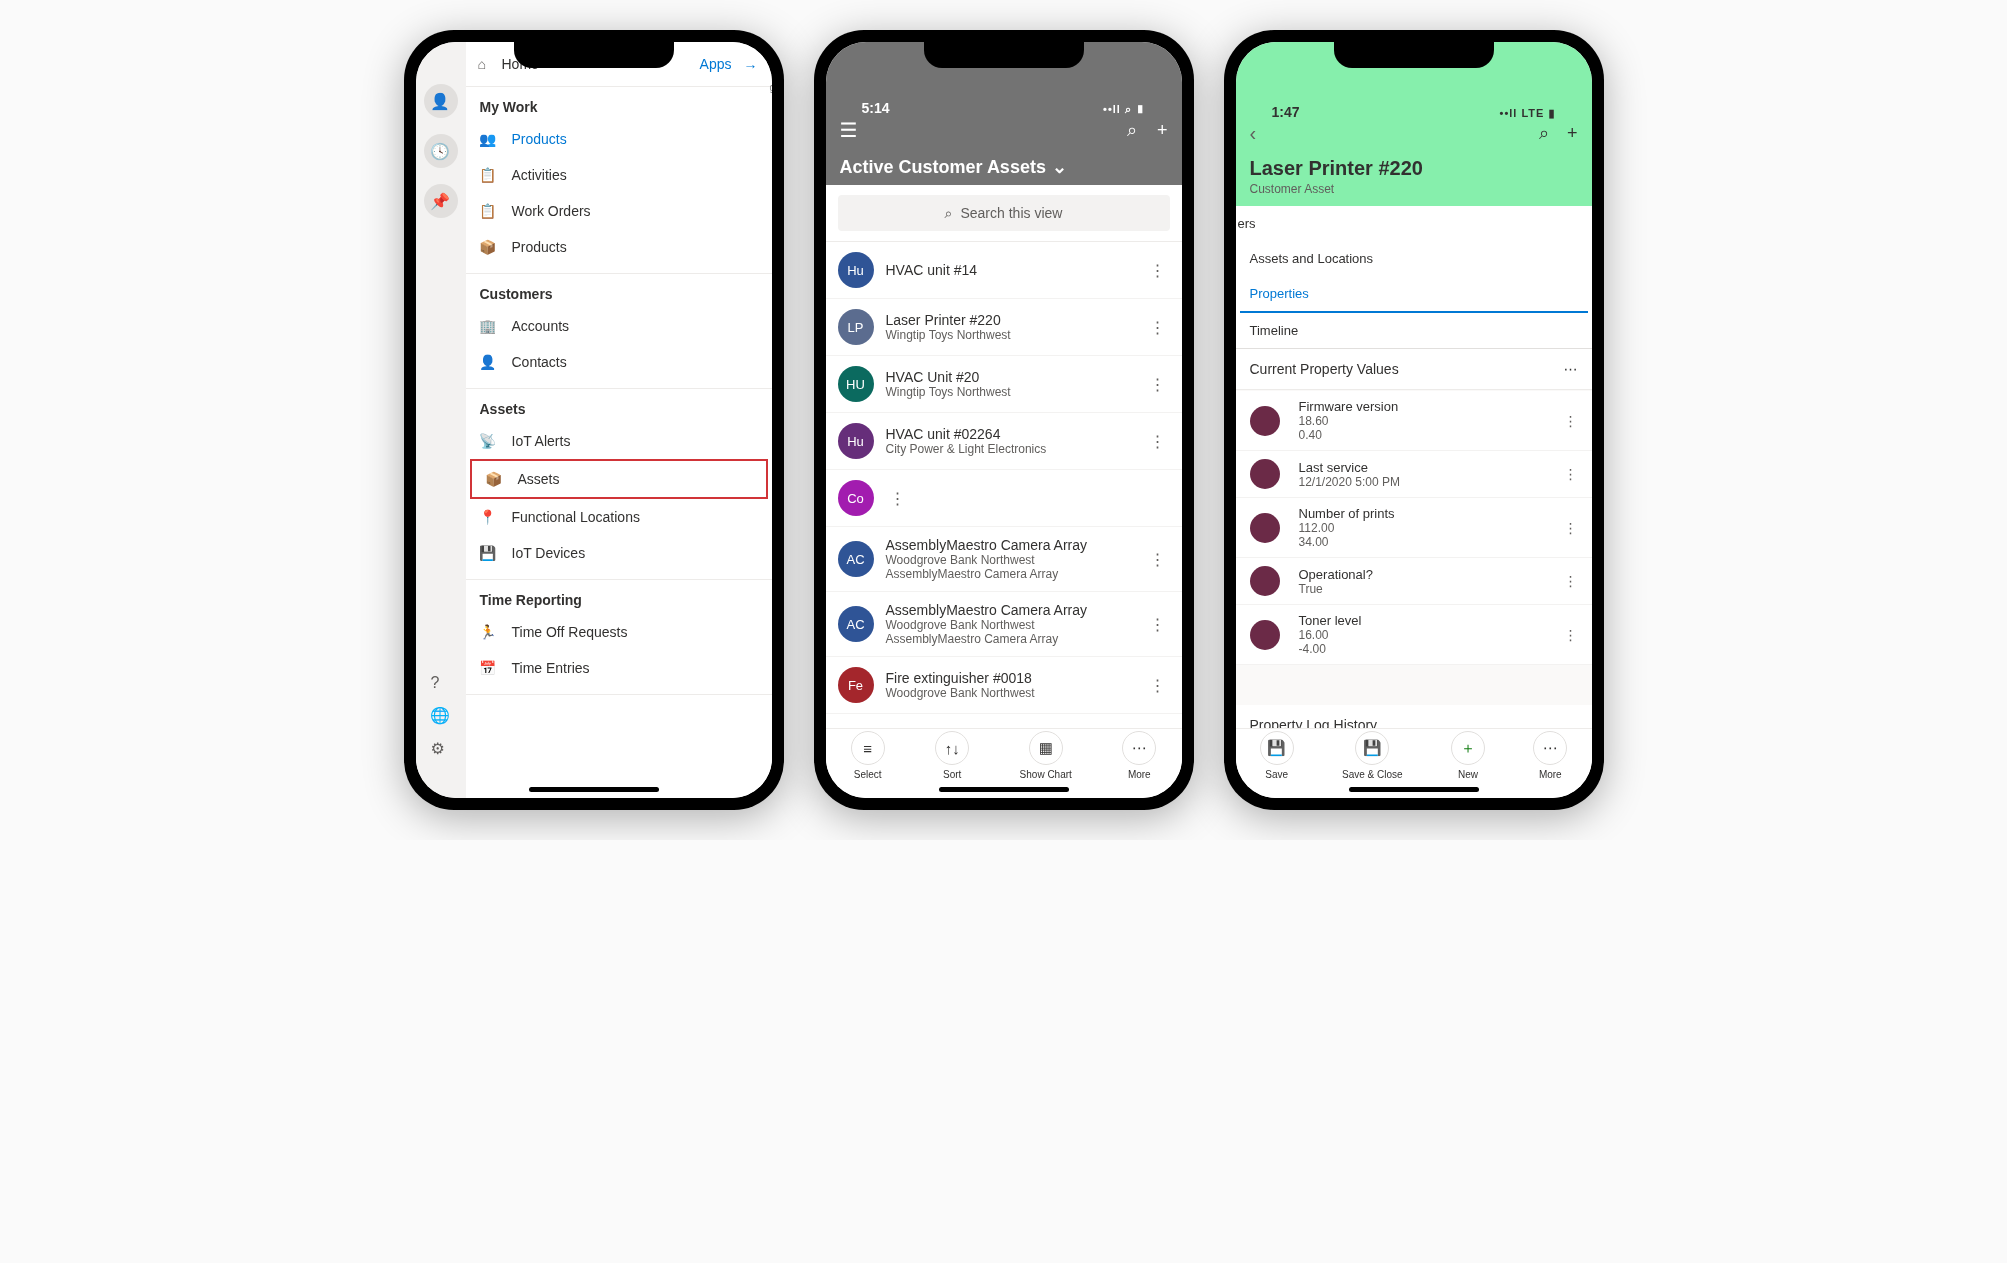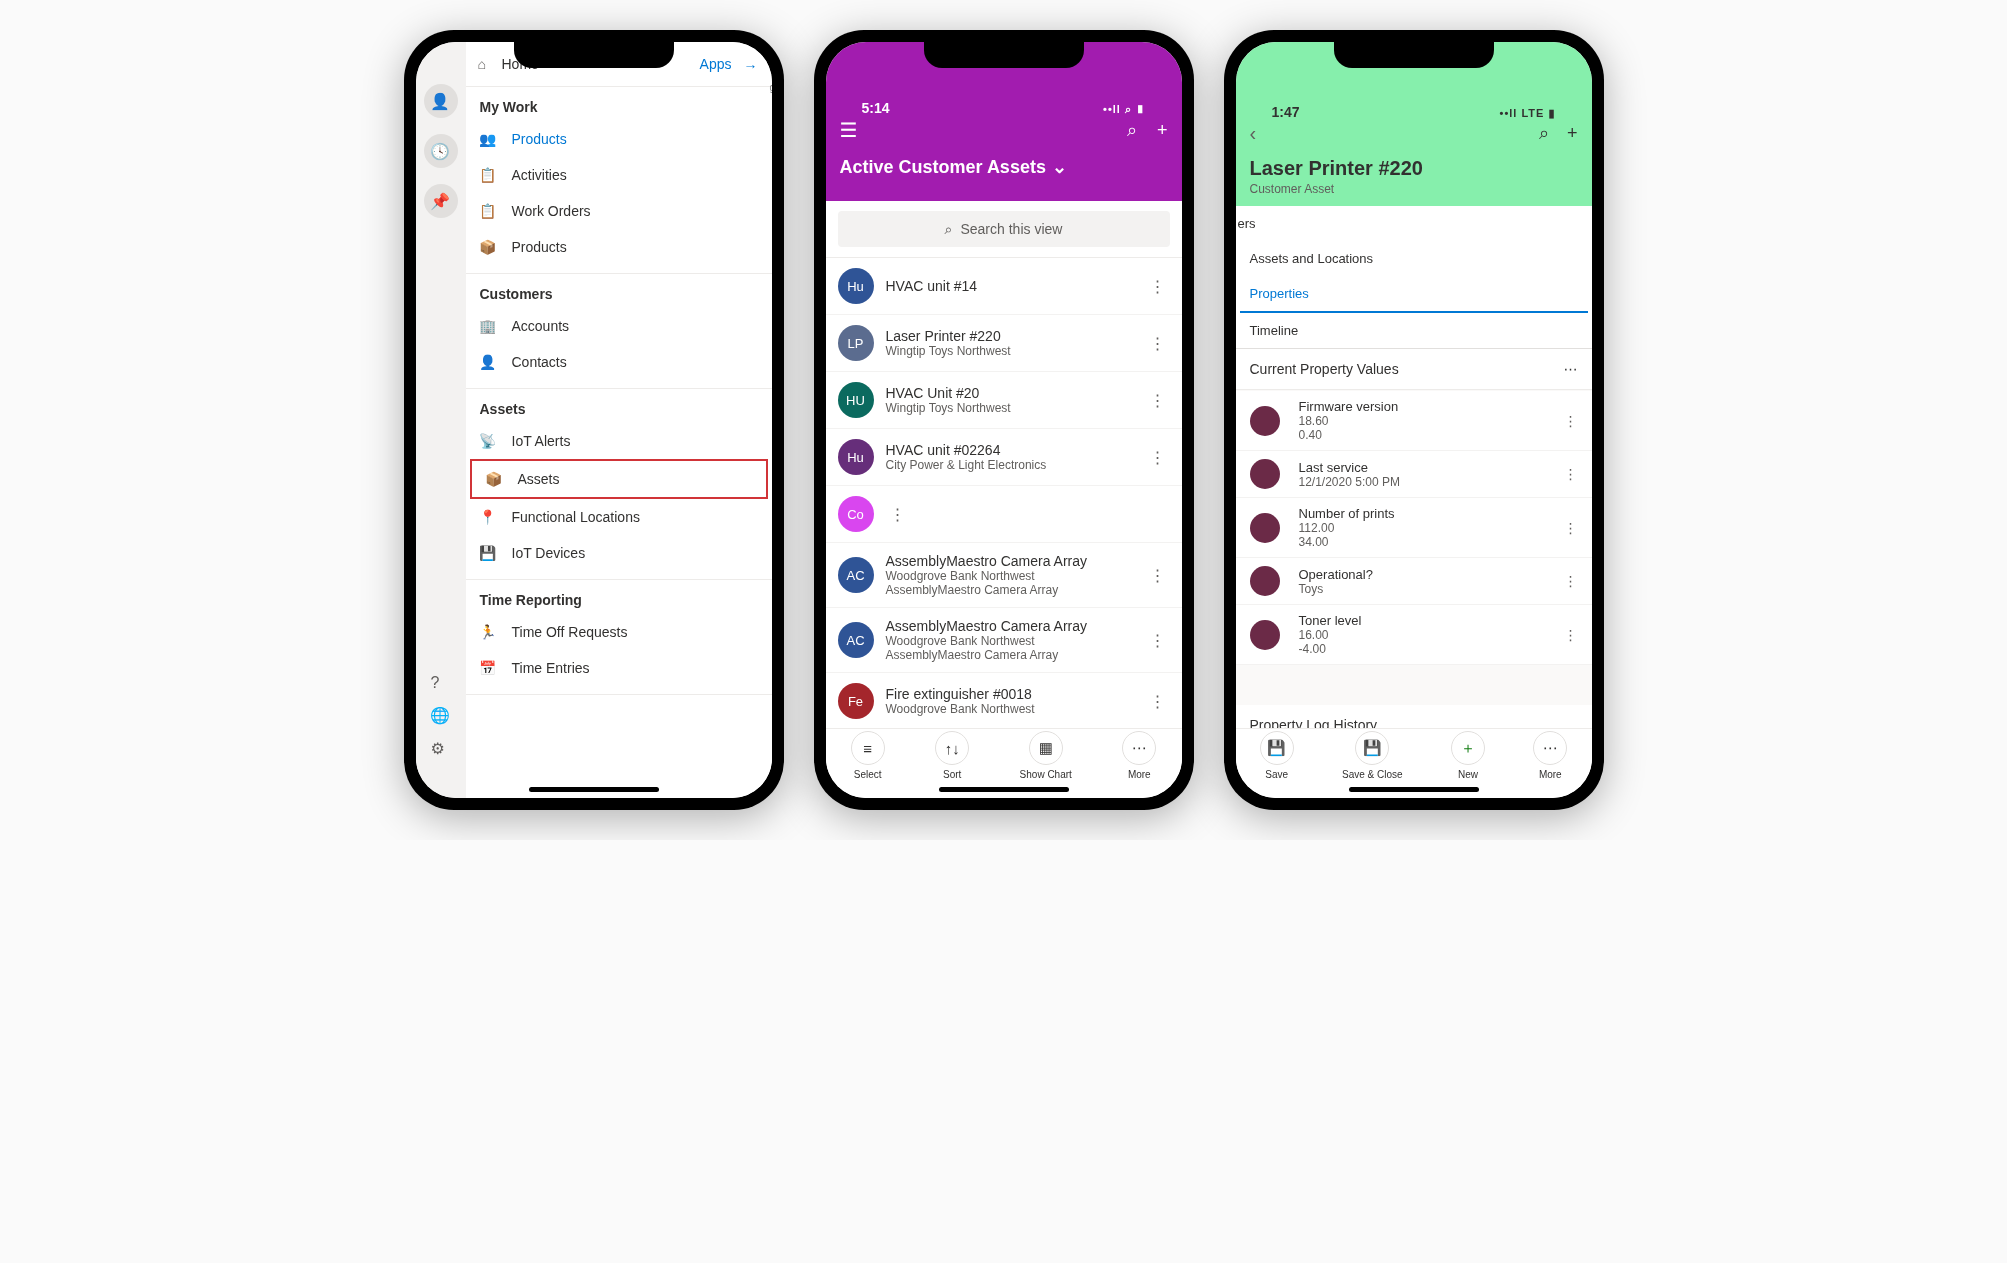--- a/index.html
+++ b/index.html
@@ -88,21 +88,21 @@
   }
   .p1-item .ico { width:20px; color:#605e5c; }
   .p1-item.active { color:#0078d4; }
   .p1-item.active .ico { color:#0078d4; }
   .p1-item.highlighted { border:2px solid #d13438; margin:0 4px; }
   .p1-section { padding-bottom:8px; border-bottom:1px solid #edebe9; }
   .p1-behind-inner { position:absolute; right:-42px; top:40px; width:60px; text-align:center; color:#888; font-size:10px; }
   .p1-behind-bottom { position:absolute; bottom:18px; right:-40px; width:50px; text-align:center; color:#666; font-size:10px; }
 
   
-  .p2-header { background:#a21caf; color:#fff; padding: 40px 14px 23px; }
+  .p2-header { background:#737373; color:#fff; padding: 40px 14px 7px; }
   .p2-top { display:flex; justify-content:space-between; align-items:center; margin-bottom:14px; }
   .p2-ham { font-size:20px; }
   .p2-top-r { display:flex; gap:20px; font-size:18px; }
   .p2-title { font-size:18px; font-weight:600; display:flex; align-items:center; gap:6px; }
   .p2-search-wrap { background:#fff; padding:10px 12px; border-bottom:1px solid #edebe9; }
   .p2-search {
     background:#f3f2f1; border-radius:4px; height:36px;
     display:flex; align-items:center; justify-content:center; gap:8px;
     color:#605e5c; font-size:14px;
   }
@@ -332,21 +332,21 @@
         </div>
         <div class="p2-row">
           <div class="p2-avatar" style="background:#662e7a">Hu</div>
           <div class="p2-text">
             <div class="t1">HVAC unit #02264</div>
             <div class="t2">City Power &amp; Light Electronics</div>
           </div>
           <div class="p2-dots">⋮</div>
         </div>
         <div class="p2-row">
-          <div class="p2-avatar" style="background:#d946ef">Co</div>
+          <div class="p2-avatar" style="background:#a21caf">Co</div>
           <div class="p2-dots">⋮</div>
         </div>
         <div class="p2-row">
           <div class="p2-avatar" style="background:#2f5496">AC</div>
           <div class="p2-text">
             <div class="t1">AssemblyMaestro Camera Array</div>
             <div class="t2">Woodgrove Bank Northwest</div>
             <div class="t3">AssemblyMaestro Camera Array</div>
           </div>
           <div class="p2-dots">⋮</div>
@@ -443,21 +443,21 @@
               <div class="l1">Number of prints</div>
               <div class="l2">112.00</div>
               <div class="l3">34.00</div>
             </div>
             <div class="p3-pdots">⋮</div>
           </div>
           <div class="p3-prop">
             <div class="p3-dot"></div>
             <div class="p3-ptext">
               <div class="l1">Operational?</div>
-              <div class="l2">Toys</div>
+              <div class="l2">True</div>
             </div>
             <div class="p3-pdots">⋮</div>
           </div>
           <div class="p3-prop">
             <div class="p3-dot"></div>
             <div class="p3-ptext">
               <div class="l1">Toner level</div>
               <div class="l2">16.00</div>
               <div class="l3">-4.00</div>
             </div>

